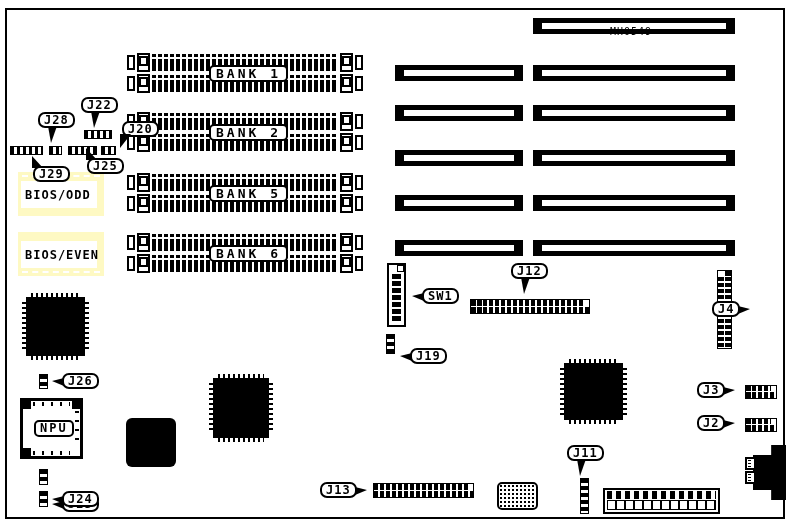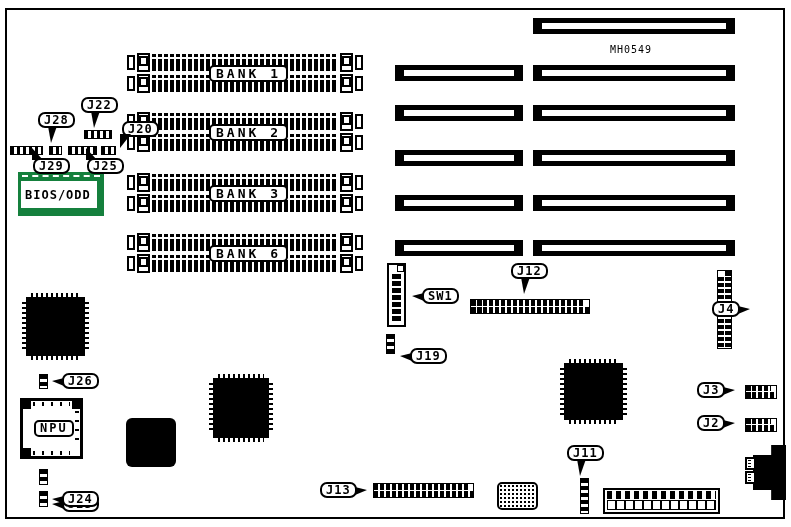--- a/index.html
+++ b/index.html
@@ -50,21 +50,21 @@
   .callout{z-index:6;background:#fff;border:2px solid #000;border-radius:7px;
         font-size:12px;font-weight:bold;letter-spacing:1px;padding:0 4px;height:16px;line-height:12px;white-space:nowrap;}
   .tail{position:absolute;width:0;height:0;}
   .t-down  .tail{left:8px;bottom:-17px;border-left:3px solid transparent;border-right:6px solid transparent;border-top:17px solid #000;}
   .t-down-left .tail{left:-4px;bottom:-13px;border-right:11px solid transparent;border-top:14px solid #000;}
   .t-up-left .tail{left:-3px;top:-12px;border-right:11px solid transparent;border-bottom:12px solid #000;}
   .t-left  .tail{left:-12px;top:3px;border-top:3px solid transparent;border-bottom:5px solid transparent;border-right:12px solid #000;}
   .t-right .tail{right:-12px;top:3px;border-top:3px solid transparent;border-bottom:5px solid transparent;border-left:12px solid #000;}
 
   
-  .bios{width:86px;height:44px;background:#15803d;}
+  .bios{width:86px;height:44px;background:#fef9c3;}
   .bios .dash{position:absolute;left:4px;right:4px;height:0;border-top:2px dashed #fff;}
   .bios.odd .dash{top:3px;} .bios.even .dash{bottom:3px;}
   .bios .lbl{position:absolute;left:3px;right:7px;top:9px;bottom:8px;background:#fff;
         font-size:12px;font-weight:bold;letter-spacing:1px;display:flex;align-items:center;padding-left:4px;}
 
   
   .qfp .core{position:absolute;inset:4px;background:#000;}
   .qfp .pt{position:absolute;top:0;left:9px;right:9px;height:5px;background:repeating-linear-gradient(90deg,#000 0 2px,transparent 2px 5px);}
   .qfp .pb{position:absolute;bottom:0;left:9px;right:9px;height:5px;background:repeating-linear-gradient(90deg,#000 0 2px,transparent 2px 5px);}
   .qfp .pl{position:absolute;left:0;top:9px;bottom:9px;width:5px;background:repeating-linear-gradient(180deg,#000 0 2px,transparent 2px 5px);}
@@ -151,40 +151,40 @@
       <i class="brk br"></i>
       <i class="tab"></i>
     </div>
   <div class="abs simm" style="left:127px;top:194px">
       <i class="tab"></i>
       <i class="brk bl"></i>
       <i class="pins"></i>
       <i class="brk br"></i>
       <i class="tab"></i>
     </div>
-  <div class="abs banklbl" style="left:209px;top:185px">BANK 3</div>
+  <div class="abs banklbl" style="left:209px;top:185px">BANK 5</div>
 
   <div class="abs simm" style="left:127px;top:233px">
       <i class="tab"></i>
       <i class="brk bl"></i>
       <i class="pins"></i>
       <i class="brk br"></i>
       <i class="tab"></i>
     </div>
   <div class="abs simm" style="left:127px;top:254px">
       <i class="tab"></i>
       <i class="brk bl"></i>
       <i class="pins"></i>
       <i class="brk br"></i>
       <i class="tab"></i>
     </div>
   <div class="abs banklbl" style="left:209px;top:245px">BANK 6</div>
 
   <div class="abs slot" style="left:533px;top:18px;width:202px"></div>
-  <div class="abs partnum" style="left:610px;top:44px">MH0549</div>
+  <div class="abs partnum" style="left:610px;top:26px">MH0549</div>
 
   <div class="abs slot" style="left:395px;top:65px;width:128px"></div>
   <div class="abs slot" style="left:533px;top:65px;width:202px"></div>
   <div class="abs slot" style="left:395px;top:105px;width:128px"></div>
   <div class="abs slot" style="left:533px;top:105px;width:202px"></div>
   <div class="abs slot" style="left:395px;top:150px;width:128px"></div>
   <div class="abs slot" style="left:533px;top:150px;width:202px"></div>
   <div class="abs slot" style="left:395px;top:195px;width:128px"></div>
   <div class="abs slot" style="left:533px;top:195px;width:202px"></div>
   <div class="abs slot" style="left:395px;top:240px;width:128px"></div>
@@ -192,26 +192,30 @@
 
   <div class="abs jmp" style="left:10px;top:146px;width:33px"></div>
   <div class="abs jmp" style="left:49px;top:146px;width:13px"></div>
   <div class="abs jmp" style="left:68px;top:146px;width:29px"></div>
   <div class="abs jmp" style="left:101px;top:146px;width:15px"></div>
   <div class="abs jmp" style="left:84px;top:130px;width:28px"></div>
 
   <div class="abs callout t-down" style="left:81px;top:97px"><span>J22</span><i class="tail"></i></div>
   <div class="abs callout t-down" style="left:38px;top:112px"><span>J28</span><i class="tail"></i></div>
   <div class="abs callout t-down-left" style="left:122px;top:121px"><span>J20</span><i class="tail"></i></div>
-  <div class="abs callout t-up-left" style="left:33px;top:158px"><span>J29</span><i class="tail"></i></div>
+  <div class="abs callout t-up-left" style="left:33px;top:166px"><span>J29</span><i class="tail"></i></div>
   <div class="abs callout t-up-left" style="left:87px;top:158px"><span>J25</span><i class="tail"></i></div>
 
   <div class="abs bios odd" style="left:18px;top:172px">
     <i class="dash"></i>
     <span class="lbl">BIOS/ODD</span>
+  </div>
+  <div class="abs bios even" style="left:18px;top:232px">
+    <i class="dash"></i>
+    <span class="lbl">BIOS/EVEN</span>
   </div>
 
   <div class="abs qfp" style="left:22px;top:293px;width:67px;height:67px">
       <i class="core"></i>
       <i class="pt"></i>
       <i class="pb"></i>
       <i class="pl"></i>
       <i class="pr"></i>
     </div>
   <div class="abs qfp" style="left:209px;top:374px;width:64px;height:68px">

